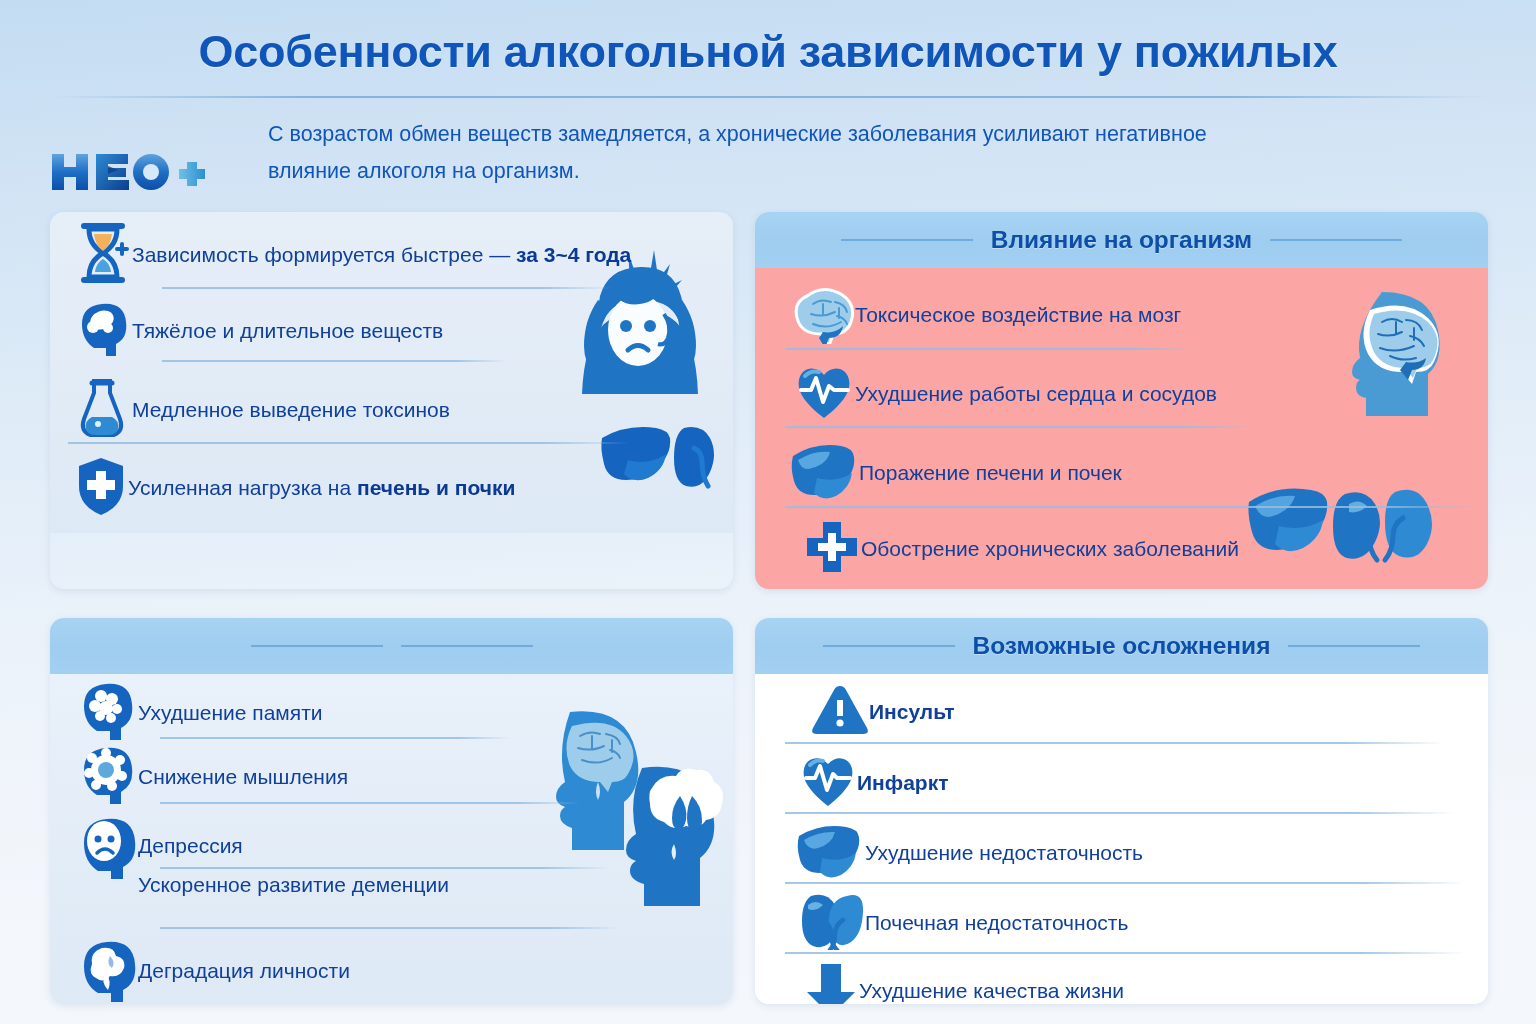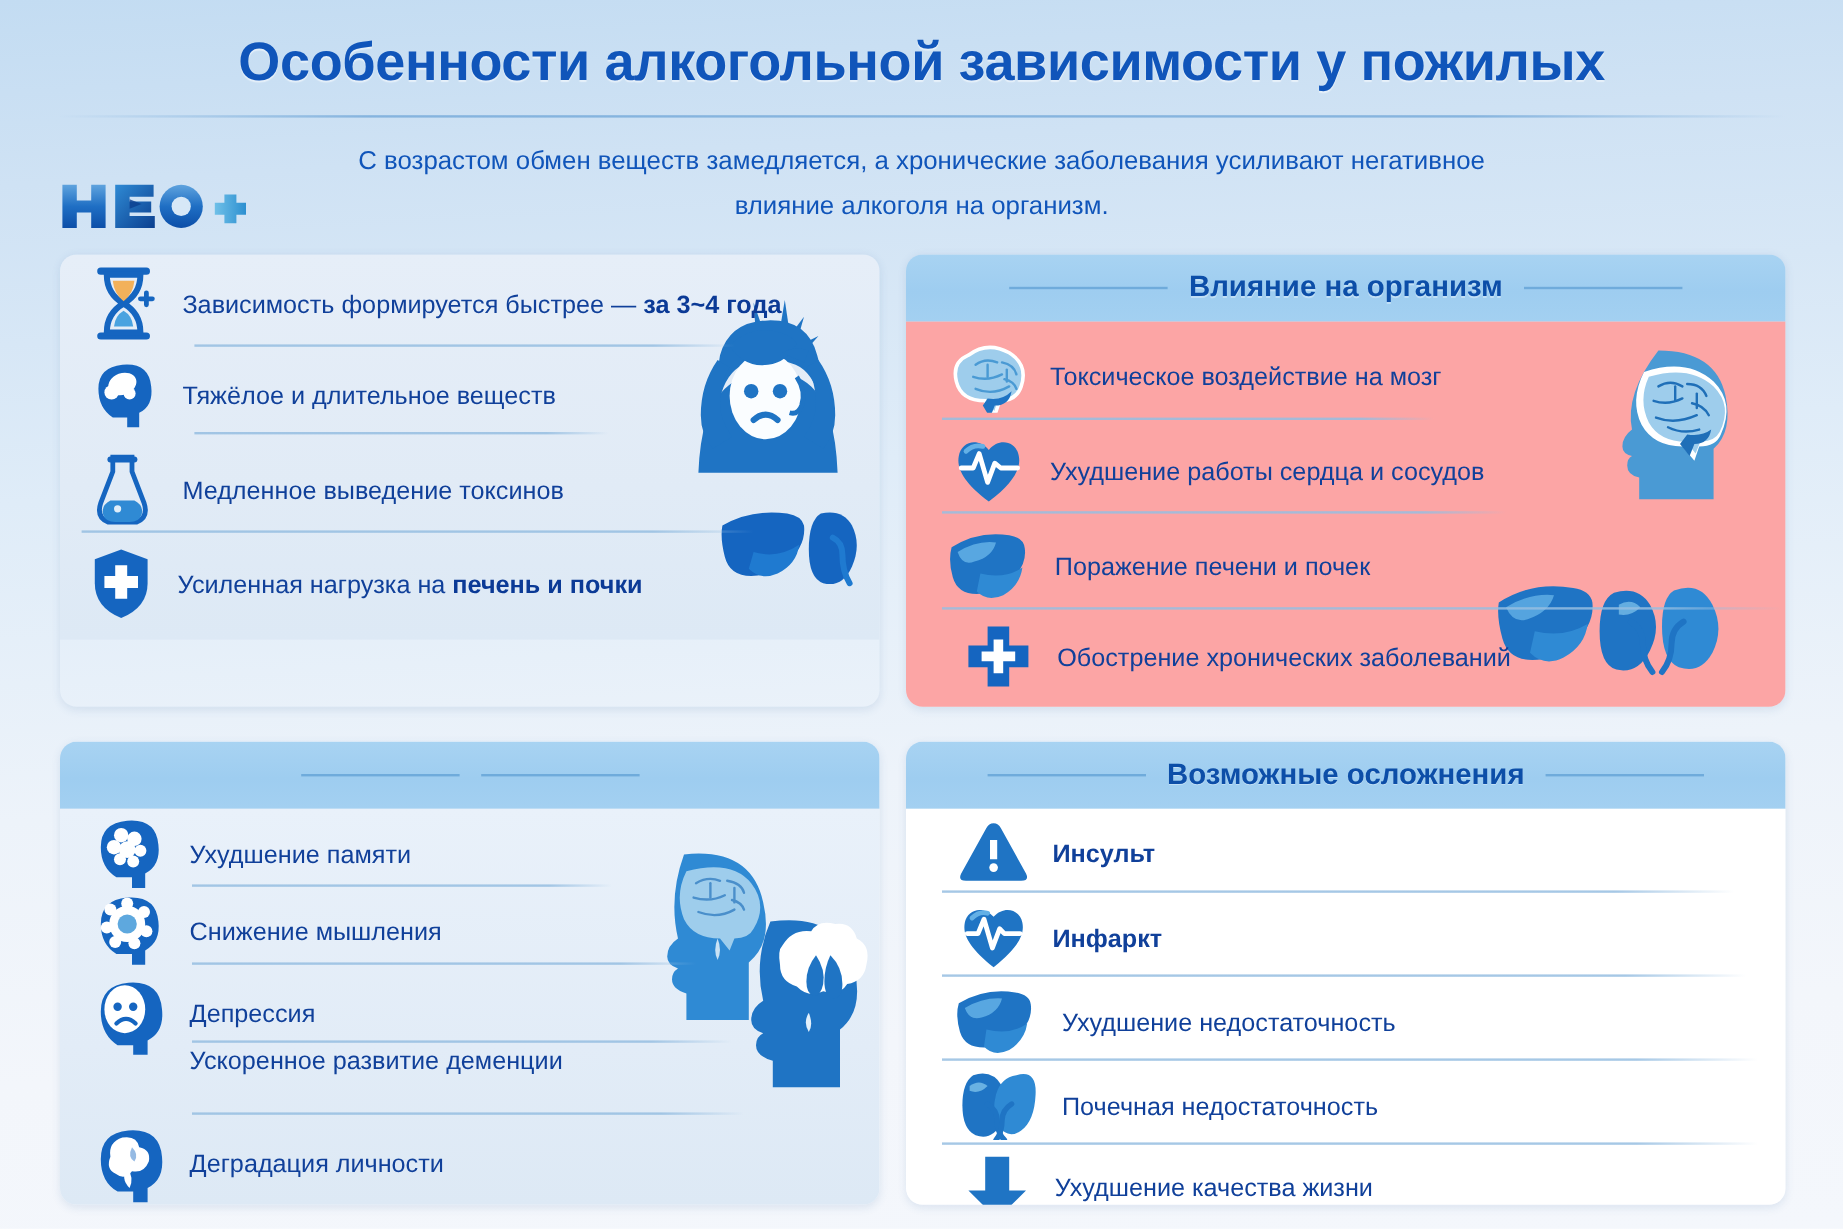--- a/index.html
+++ b/index.html
@@ -16,21 +16,21 @@
   .title{
     position:absolute;left:0;top:26px;width:1536px;text-align:center;
     font-size:45px;font-weight:700;color:#1055ba;letter-spacing:-0.3px;
     text-shadow:0 1px 1px rgba(255,255,255,.55);
   }
   .title-rule{
     position:absolute;left:48px;top:96px;width:1440px;height:2px;
     background:linear-gradient(90deg,rgba(125,175,220,0) 0%,rgba(110,165,215,.75) 18%,rgba(110,165,215,.75) 82%,rgba(125,175,220,0) 100%);
   }
   .subtitle{
-    position:absolute;left:268px;top:116px;width:1000px;text-align:center;
+    position:absolute;left:268px;top:116px;width:1000px;text-align:left;
     font-size:21.5px;line-height:37px;color:#1055ba;font-weight:400;
   }
   .logo{position:absolute;left:48px;top:148px;width:160px;height:48px;}
   .logo svg{display:block;}
 
   
   .card{position:absolute;border-radius:14px;overflow:hidden;
         box-shadow:0 2px 7px rgba(60,110,165,.13);}
   .card-head{
     height:56px;position:relative;
@@ -50,21 +50,21 @@
   .c1{left:50px;top:212px;width:683px;height:377px;}
   .c1 .card-body{height:321px;background:linear-gradient(180deg,#e6eef8 0%,#e1ebf6 60%,#dde9f5 100%);}
   .c2{left:755px;top:212px;width:733px;height:377px;}
   .c2 .card-body{height:406px;background:#fca5a5;}
   .c3{left:50px;top:618px;width:683px;height:386px;}
   .c3 .card-body{height:330px;background:linear-gradient(180deg,#e9f1fa 0%,#e2ecf7 60%,#dde9f5 100%);}
   .c4{left:755px;top:618px;width:733px;height:386px;}
   .c4 .card-body{height:330px;background:#ffffff;}
 
   
-  .row{position:absolute;display:flex;align-items:center;gap:20px;text-align:center;}
+  .row{position:absolute;display:flex;align-items:center;gap:0;text-align:center;}
   .row .ico{flex:0 0 auto;display:block;}
   .row .lbl{
     font-size:21px;color:#10409a;font-weight:400;white-space:nowrap;
     line-height:1.05;
   }
   .row .lbl b{font-weight:700;color:#0b3a96;}
   .divider{position:absolute;height:1.5px;
     background:linear-gradient(90deg,rgba(150,190,225,.85) 0%,rgba(150,190,225,.85) 85%,rgba(150,190,225,0) 100%);}
 
   
@@ -409,21 +409,21 @@
 <div class="card c4">
   <div class="card-head">
     <div class="head-txt">
       <span class="hrule"></span>
       <h2>Возможные осложнения</h2>
       <span class="hrule"></span>
     </div>
   </div>
   <div class="card-body">
 
-    <div class="row" style="left:44px;top:8px;">
+    <div class="row" style="left:56px;top:8px;">
       <span class="ico">
         <svg width="58" height="56" viewBox="0 0 58 56">
           <path d="M29 4 q4 0 6 4 l21 38 q3 6 -4 6 h-46 q-7 0 -4-6 l21-38 q2-4 6-4 z" fill="#1f74c4"></path>
           <path d="M26 18 h6 v16 h-6 z" fill="#ffffff"></path>
           <circle cx="29" cy="41" r="3.6" fill="#ffffff"></circle>
         </svg>
       </span>
       <span class="lbl" style="font-weight:700;">Инсульт</span>
     </div>
     <div class="divider" style="left:30px;top:68px;width:660px;"></div>

